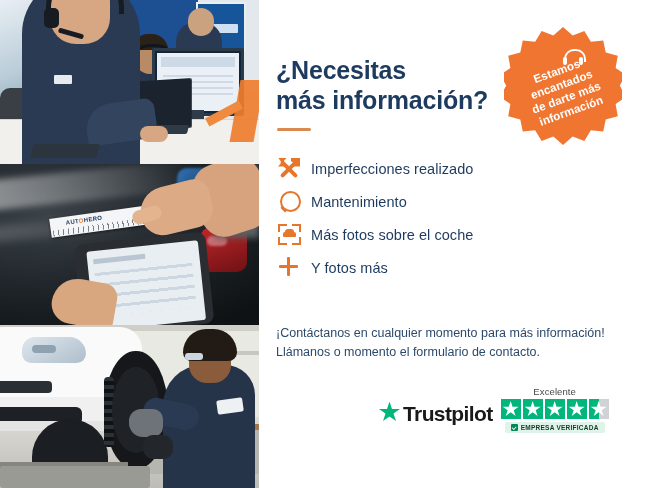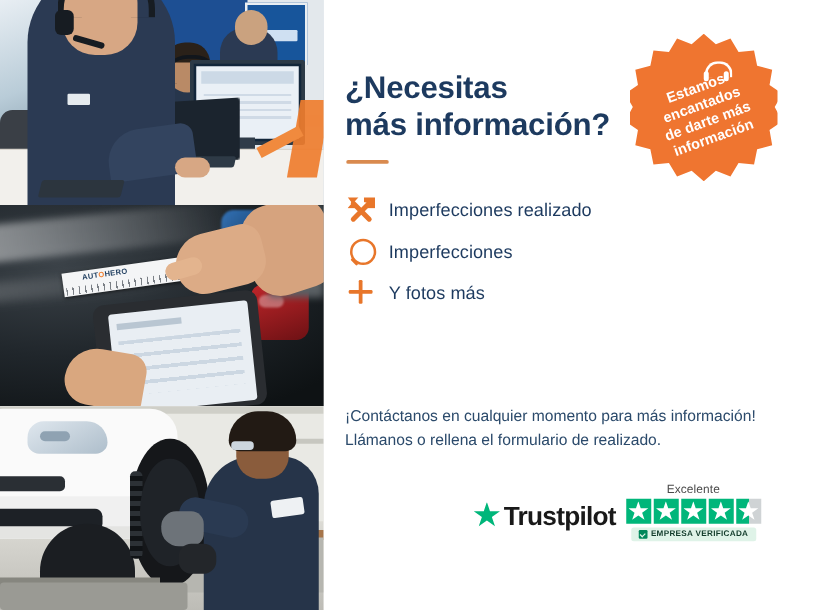--- a/index.html
+++ b/index.html
@@ -334,35 +334,48 @@
         </div>
         <div class="flabel">Imperfecciones realizado</div>
       </div>
 
       <div class="frow">
         <div class="ficon">
           <div class="ic-mag">
               <div class="hnd"></div>
             </div>
         </div>
-        <div class="flabel">Imperfecciones</div>
-      </div>
-
+        <div class="flabel">Mantenimiento</div>
+      </div>
+
+      <div class="frow">
+        <div class="ficon">
+          <div class="ic-frame">
+            <div class="c tl"></div>
+              <div class="c tr"></div>
+              <div class="c bl"></div>
+              <div class="c br"></div>
+            <div class="roof"></div>
+              <div class="car"></div>
+          </div>
+        </div>
+        <div class="flabel">Más fotos sobre el coche</div>
+      </div>
 
       <div class="frow">
         <div class="ficon">
           <div class="ic-plus"></div>
         </div>
         <div class="flabel">Y fotos más</div>
       </div>
     </div>
 
     <div class="contact">
       <div>¡Contáctanos en cualquier momento para más información!</div>
-      <div>Llámanos o rellena el formulario de realizado.</div>
+      <div>Llámanos o momento el formulario de contacto.</div>
     </div>
 
     <div class="tp">
       <div class="tp-logo">
         <div class="tp-star"></div>
         <div class="tp-word">Trustpilot</div>
       </div>
       <div class="tp-right">
         <div class="tp-excelente">Excelente</div>
         <div class="tp-stars">

